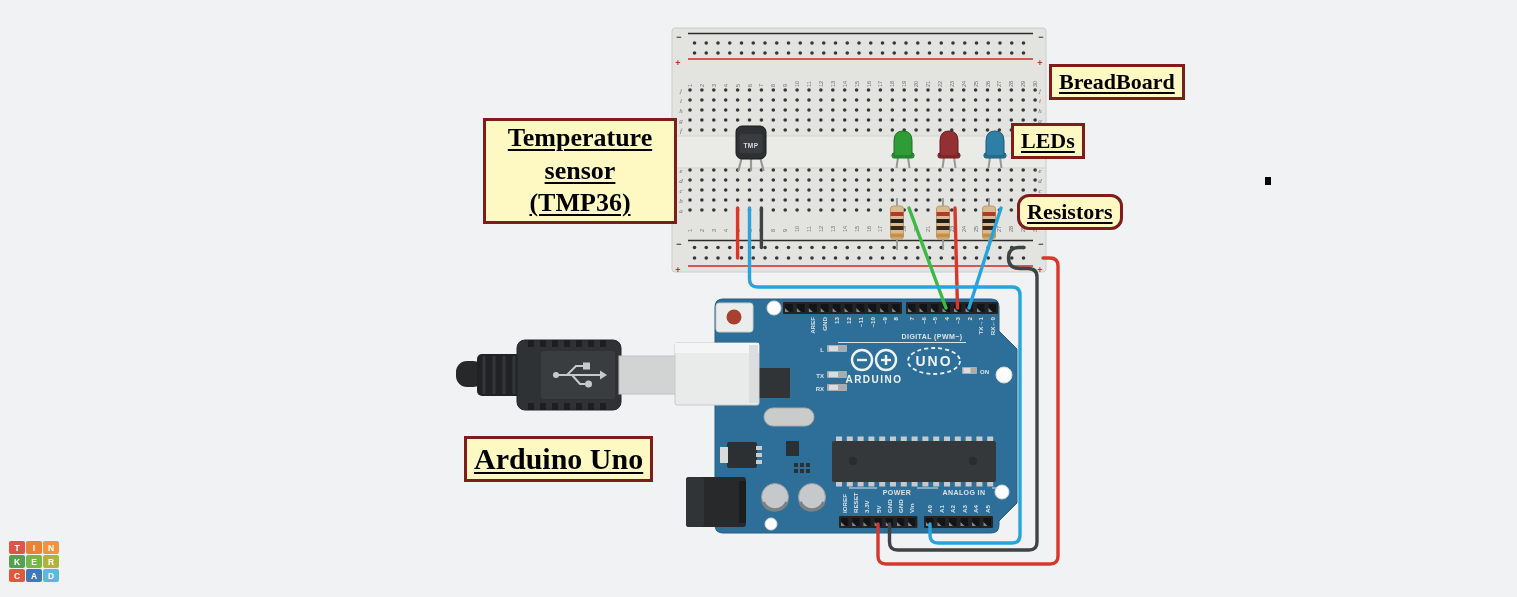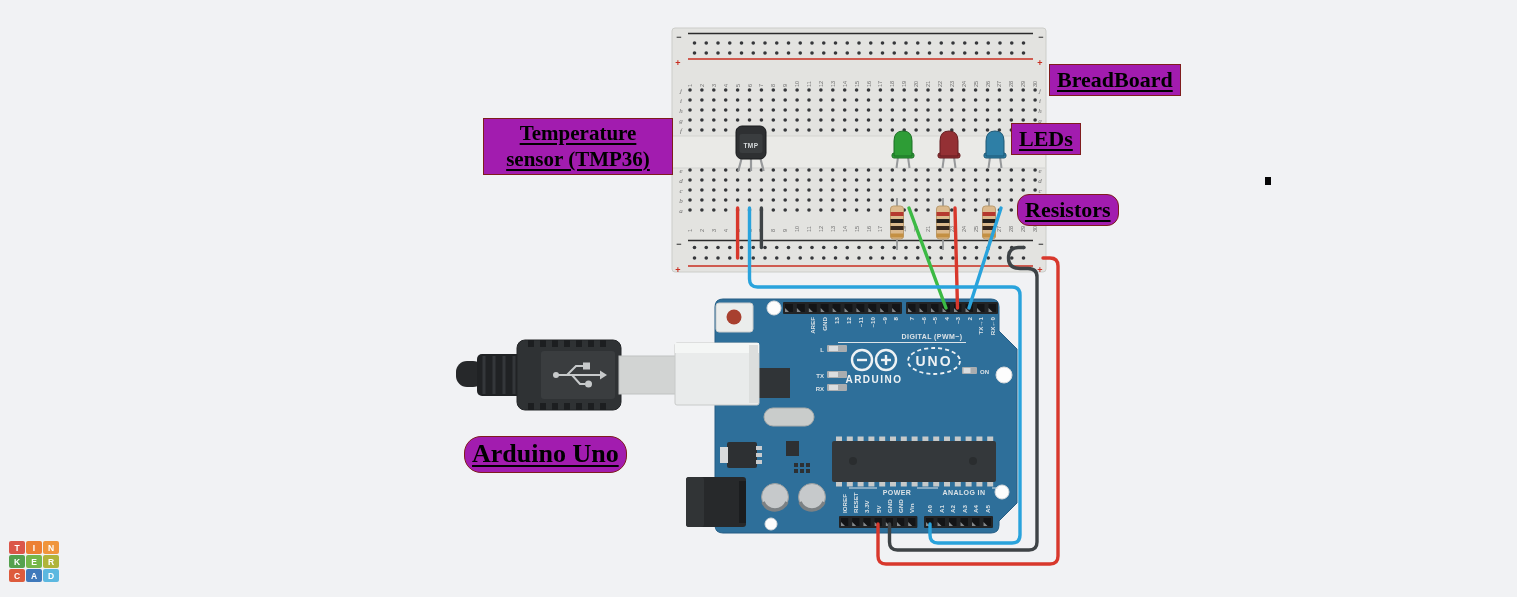--- a/index.html
+++ b/index.html
@@ -1,23 +1,23 @@
 <!DOCTYPE html>
 <html><head>
 <meta charset="utf-8">
 <style>
   html,body{margin:0;padding:0;}
   #stage{position:relative;width:1517px;height:597px;background:#f1f2f4;overflow:hidden;
          font-family:"Liberation Sans",sans-serif;}
   #circuit{position:absolute;left:0;top:0;}
-  .anno{position:absolute;background:#a21caf;border:1px solid #7f1d1d;color:#000;
+  .anno{position:absolute;background:#fef9c3;border:3px solid #7f1d1d;color:#000;
         font-family:"Liberation Serif",serif;font-weight:bold;font-size:22px;line-height:1.25;
         padding:1px 7px;text-align:center;white-space:nowrap;}
   .anno span{text-decoration:underline;text-decoration-thickness:2px;text-underline-offset:3px;}
-  .anno-2line{white-space:normal;width:174px;font-size:21px;padding-left:7px;}
+  .anno-2line{white-space:normal;width:174px;font-size:26px;padding-left:7px;}
   #tinkercad-logo{position:absolute;left:9px;top:541px;display:grid;
         grid-template-columns:repeat(3,16px);grid-auto-rows:13px;gap:1px;}
   #tinkercad-logo .cell{display:flex;align-items:center;justify-content:center;border-radius:2px;
         color:#fff;font-size:8.5px;font-weight:bold;font-family:"Liberation Sans",sans-serif;}
   #stray-dot{position:absolute;left:1265px;top:177px;width:6px;height:8px;background:#060606;}
   
   text{font-family:"Liberation Sans",sans-serif;}
   .pin-t{font-size:6.2px;font-weight:bold;fill:#dce3e7;}
   .grp-t{font-size:7px;font-weight:bold;fill:#dce3e7;letter-spacing:.4px;}
   .bb-num{font-size:5.5px;fill:#6e6e6e;}
@@ -860,21 +860,21 @@
   <div class="anno anno-2line" style="left:483px;top:118px;">
     <span>Temperature</span><br>
     <span>sensor (TMP36)</span>
   </div>
 
   <div class="anno" style="left:1011px;top:123px;"><span>LEDs</span></div>
 
   <div class="anno" style="left:1017px;top:194px;border-radius:12px;"><span>Resistors</span></div>
 
 
-  <div class="anno" style="left:464px;top:436px;font-size:26px;border-radius:17px;"><span>Arduino Uno</span></div>
+  <div class="anno" style="left:464px;top:436px;font-size:30px;"><span>Arduino Uno</span></div>
 
   <div id="tinkercad-logo">
       <div class="cell" style="background: rgb(219, 86, 73);">T</div>
       <div class="cell" style="background: rgb(236, 128, 51);">I</div>
       <div class="cell" style="background: rgb(240, 149, 60);">N</div>
       <div class="cell" style="background: rgb(85, 161, 78);">K</div>
       <div class="cell" style="background: rgb(118, 183, 74);">E</div>
       <div class="cell" style="background: rgb(176, 180, 59);">R</div>
       <div class="cell" style="background: rgb(221, 91, 60);">C</div>
       <div class="cell" style="background: rgb(63, 121, 187);">A</div>

